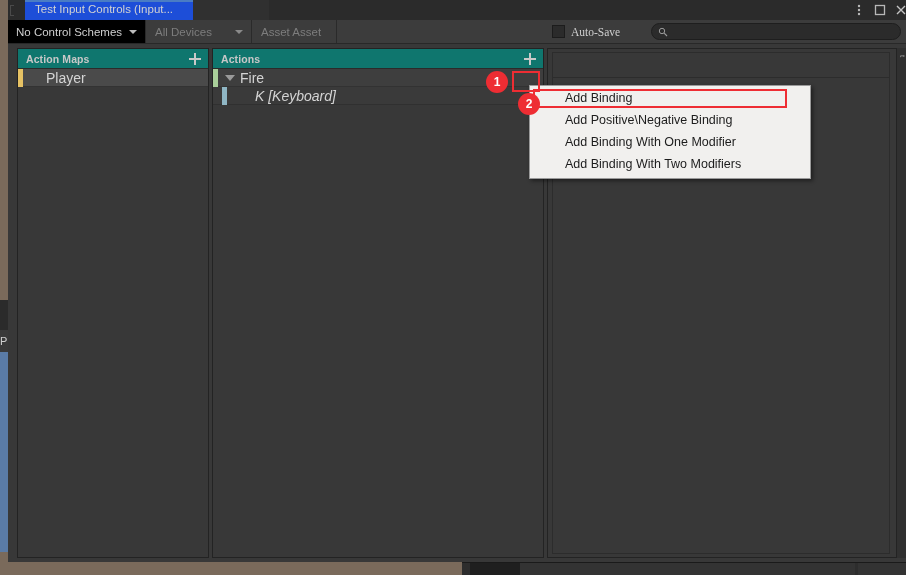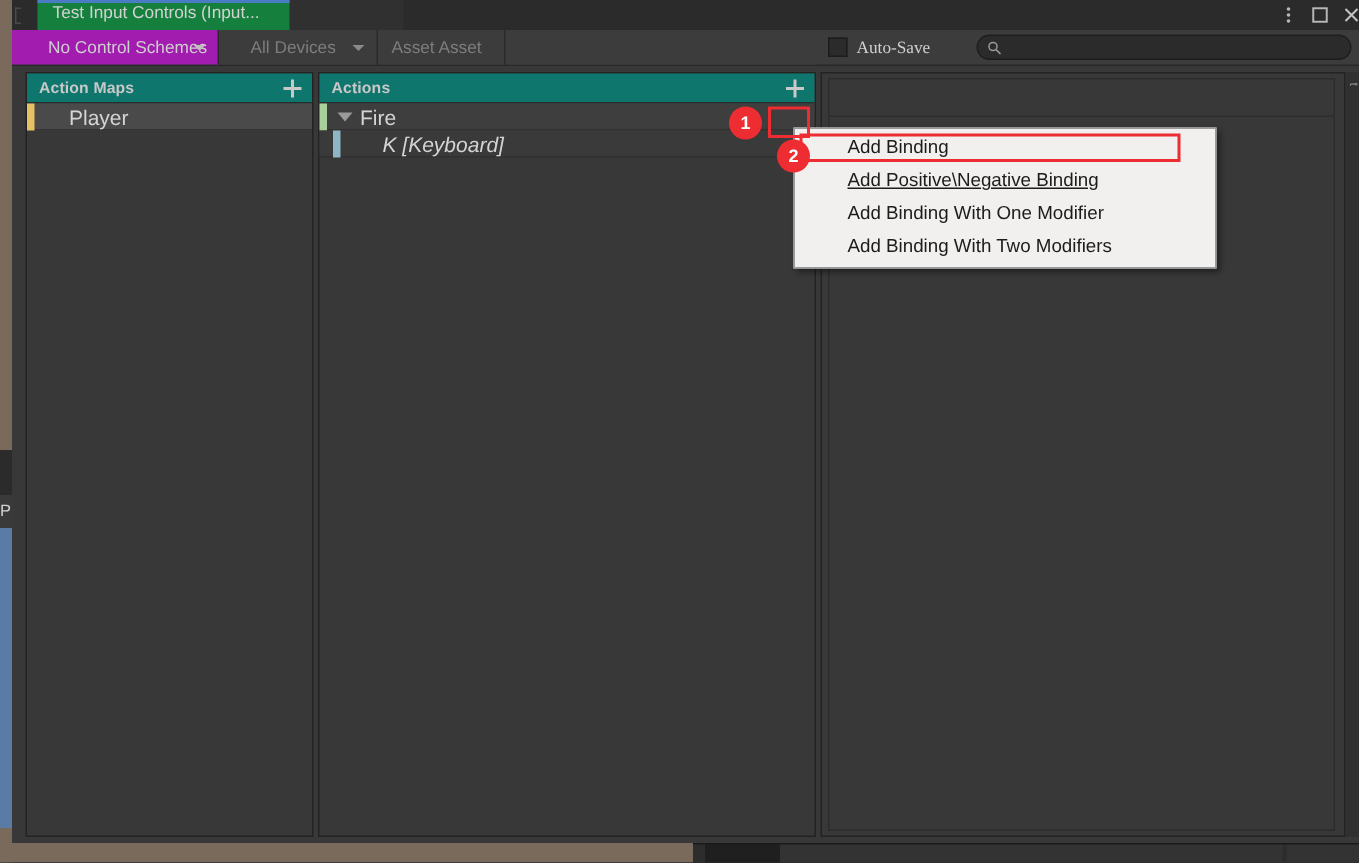--- a/index.html
+++ b/index.html
@@ -61,21 +61,21 @@
 
   
   #tabbar {
     position: absolute; left: 0; top: 0;
     width: 898px; height: 20px;
     background: #2b2b2b;
   }
   #tab-active {
     position: absolute; left: 17px; top: 0;
     width: 168px; height: 20px;
-    background: #15803d;
+    background: #1d4ed8;
     box-sizing: border-box;
     text-align: right;
   }
   #tab-active::before {
     content: "";
     position: absolute; left: 0; top: 0; right: 0; height: 2px;
     background: #4a7cc4;
   }
   #tab-active-label {
     position: absolute; left: 10px; top: 3px;
@@ -114,31 +114,31 @@
     box-sizing: border-box;
   }
   .tb-btn {
     position: absolute; top: 0; height: 23px;
     display: flex; align-items: center;
     font-size: 11.5px;
     box-sizing: border-box;
   }
   #tb-schemes {
     left: 0; width: 138px;
-    background: #a21caf;
+    background: #000000;
     border-right: 1px solid #2a2a2a;
     color: #cfcfcf;
-    padding-left: 24px;
+    padding-left: 8px;
   }
   #tb-devices {
     left: 139px; width: 105px;
     background: #3c3c3c;
     border-right: 1px solid #2a2a2a;
     color: #7d7d7d;
-    padding-left: 20px;
+    padding-left: 8px;
   }
   #tb-saveasset {
     left: 245px; width: 84px;
     background: #3c3c3c;
     color: #7d7d7d;
     padding-left: 8px;
     border-right: 1px solid #2a2a2a;
   }
   .caret {
     position: absolute;
@@ -304,21 +304,21 @@
   }
   .menu-item {
     position: absolute; left: 0; right: 0; height: 22px;
     display: flex; align-items: center;
     padding-left: 35px;
     font-size: 12.5px; color: #1c1c1c;
     box-sizing: border-box;
     white-space: nowrap;
   }
   #menu-item-0 { top: 1px; }
-  #menu-item-1 { top: 23px; text-decoration: underline; }
+  #menu-item-1 { top: 23px; }
   #menu-item-2 { top: 45px; }
   #menu-item-3 { top: 67px; }
 
   
   .anno-circle {
     position: absolute;
     width: 22px; height: 22px;
     border-radius: 50%;
     background: #ee2d33;
     color: #ffffff;

